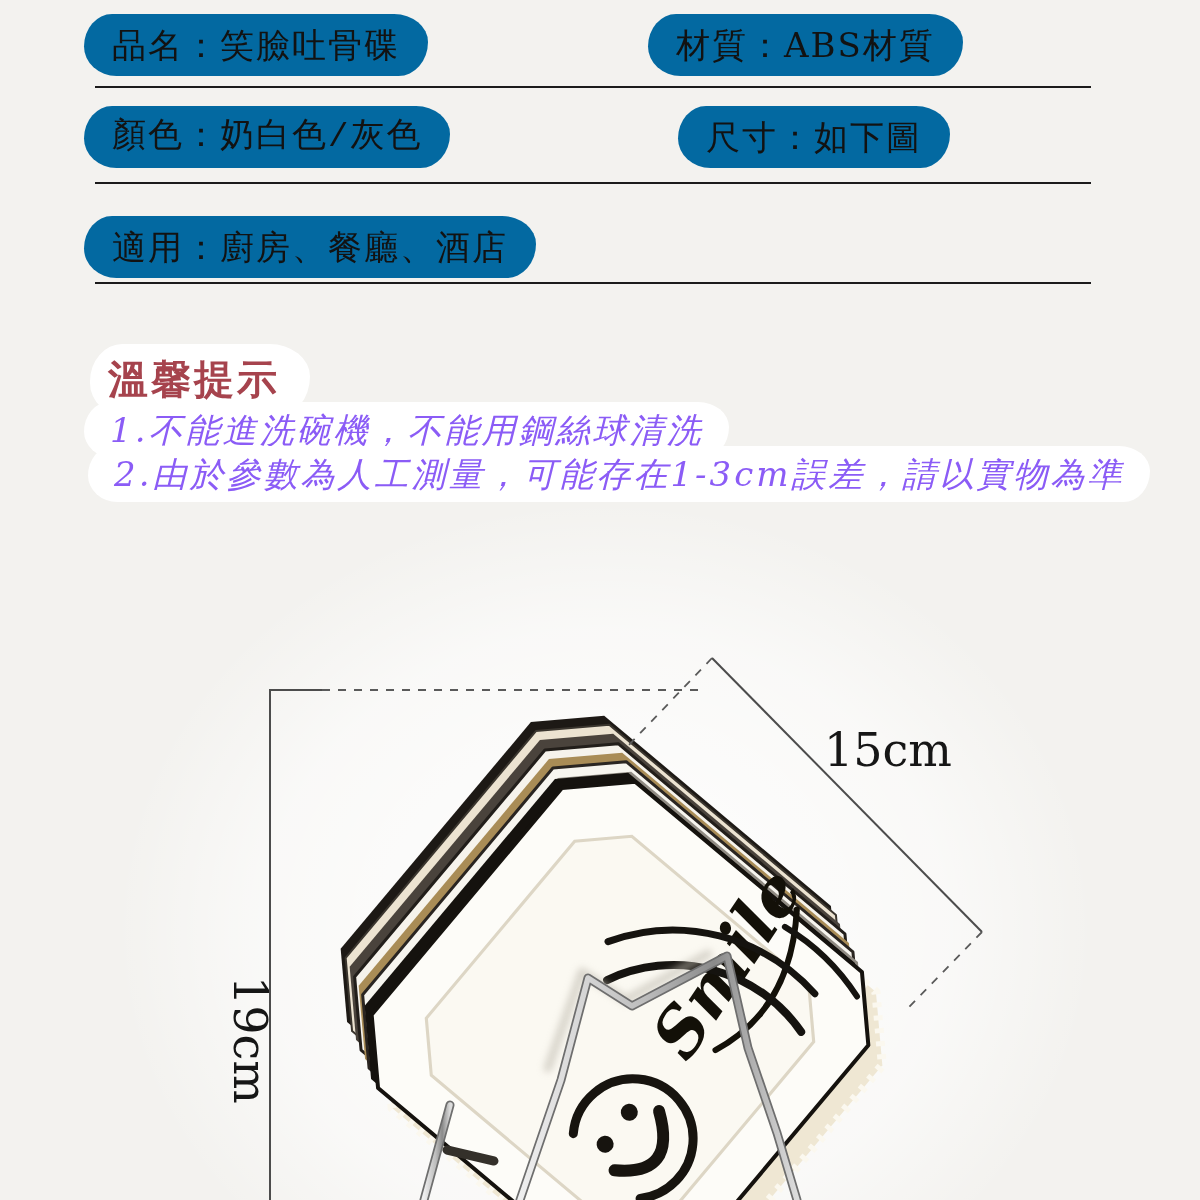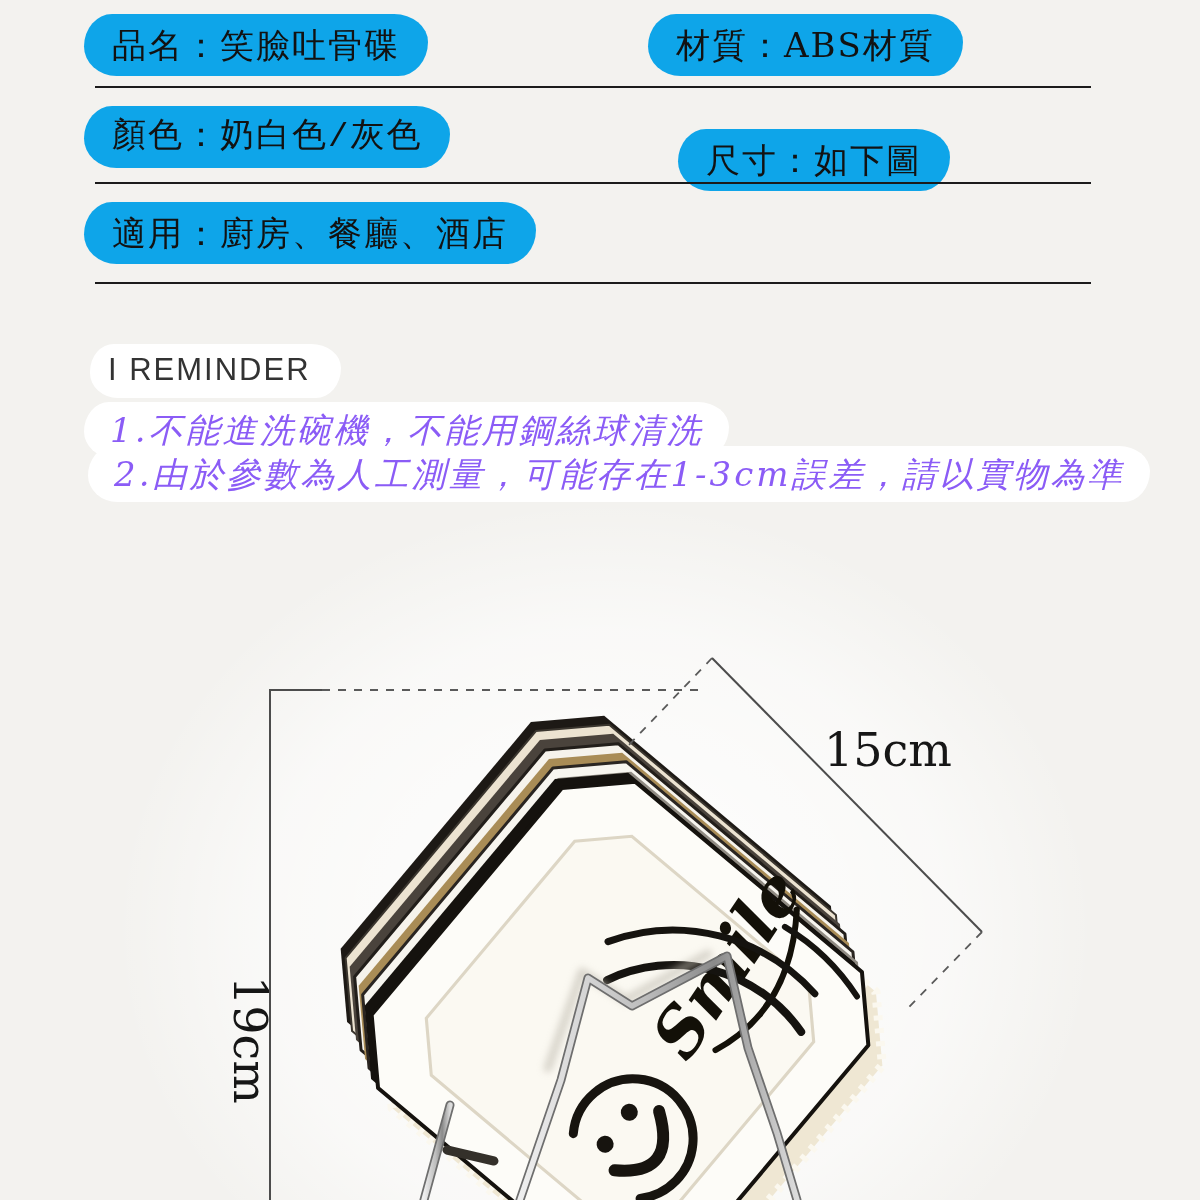--- a/index.html
+++ b/index.html
@@ -5,21 +5,21 @@
   html,body{margin:0;padding:0;}
   .page{
     position:relative; width:1200px; height:1200px;
     background:#f3f2ef; overflow:hidden;
     font-family:"DejaVu Serif","Liberation Serif",serif;
     color:#121212;
   }
   
   .spec-text{
     position:absolute; font-size:34px; line-height:44px;
-    background:#0ea5e9; padding:9px 28px; white-space:nowrap;
+    background:#0369a1; padding:9px 28px; white-space:nowrap;
     border-radius:38px 46px 40px 44px / 44px 38px 46px 40px;
     color:#121212; letter-spacing:2px;
   }
   .sep{position:absolute; left:95px; width:996px; height:2px; background:#1b1b1b;}
   
   .reminder-header{
     position:absolute; left:90px; top:344px;
     display:flex; align-items:center; gap:20px;
     background:#ffffff; padding:8px 30px 10px 18px;
     border-radius:40px 50px 42px 46px / 46px 40px 50px 42px;
@@ -133,32 +133,32 @@
   <div class="text-layer">
     <section>
       <div>
         <span class="spec-text" style="left:84px; top:14px;">品名：笑臉吐骨碟</span>
         <span class="spec-text" style="left:648px; top:14px;">材質：ABS材質</span>
       </div>
       <div class="sep" style="top:86px;"></div>
 
       <div>
         <span class="spec-text" style="left:84px; top:106px;font-family:Liberation Mono, monospace;">顏色：奶白色/灰色</span>
-        <span class="spec-text" style="left:678px; top:106px;margin-top:23px;">尺寸：如下圖</span>
+        <span class="spec-text" style="left:678px; top:106px;">尺寸：如下圖</span>
       </div>
       <div class="sep" style="top:182px;"></div>
 
       <div>
-        <span class="spec-text" style="left:84px; top:202px;">適用：廚房、餐廳、酒店</span>
+        <span class="spec-text" style="left:84px; top:216px;">適用：廚房、餐廳、酒店</span>
       </div>
       <div class="sep" style="top:282px;"></div>
     </section>
 
     <section>
       <div class="reminder-header">
-        <span class="reminder-title-en">I REMINDER</span>
+        <span class="reminder-title-cn">溫馨提示</span>
       </div>
       <div class="reminder-item item-1">1.不能進洗碗機，不能用鋼絲球清洗</div>
       <div class="reminder-item item-2">2.由於參數為人工測量，可能存在1-3cm誤差，請以實物為準</div>
     </section>
   </div>
 
 </div>
 
 </body></html>

